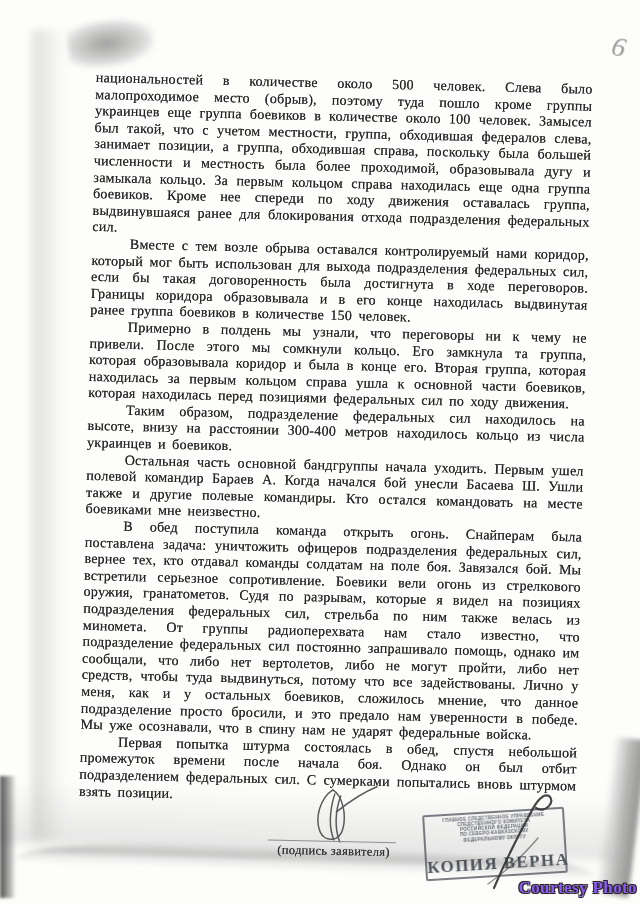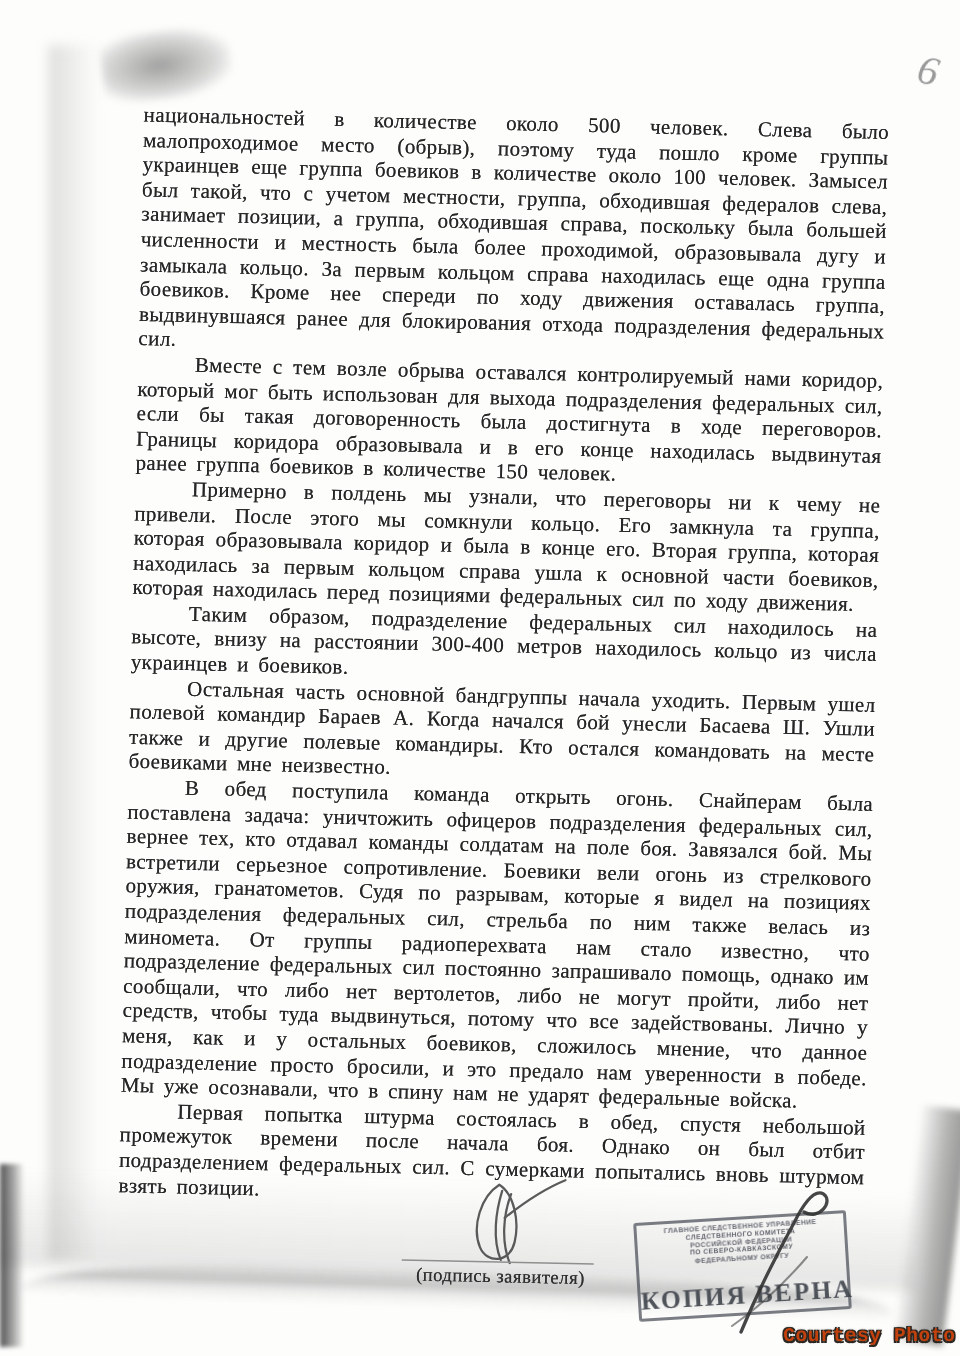--- a/index.html
+++ b/index.html
@@ -85,22 +85,22 @@
   .stamp-copy{
     position:absolute;left:0;right:0;bottom:1px;text-align:center;
     font-family:"Liberation Serif",serif;font-weight:bold;
     font-size:17px;letter-spacing:1.4px;color:rgba(66,70,78,.92);
     white-space:nowrap;
   }
   .pen-stroke{position:absolute;left:430px;top:788px;}
   
   .watermark{
     position:absolute;right:3px;bottom:6px;
-    font-family:Liberation Mono, monospace;font-weight:bold;font-size:13px;
-    color:#c2410c;letter-spacing:.4px;
+    font-family:Liberation Serif, serif;font-weight:bold;font-size:17px;
+    color:#8b5cf6;letter-spacing:.4px;
     text-shadow:
       -1px -1px 0 #2b2722, 1px -1px 0 #2b2722,
       -1px 1px 0 #2b2722, 1px 1px 0 #2b2722,
       0 0 2px #2b2722;
   }
 </style>
 </head>
 <body>
 
 <div class="scan">

